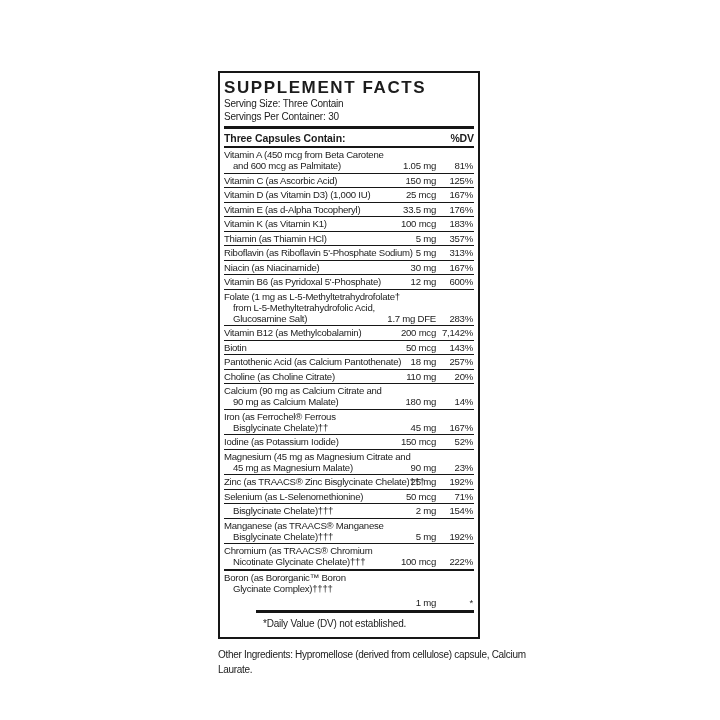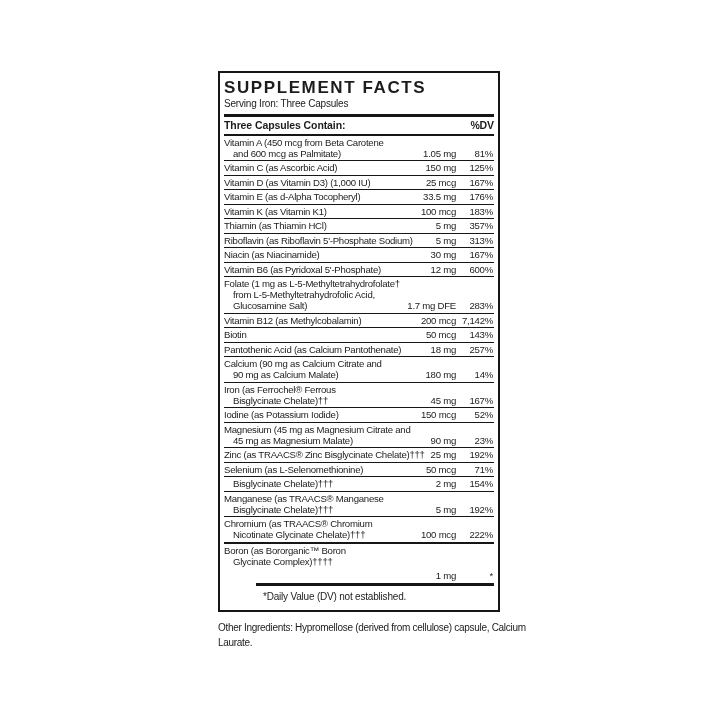--- a/index.html
+++ b/index.html
@@ -1,21 +1,21 @@
 <!DOCTYPE html>
 <html><head>
 <meta charset="utf-8">
 <style>
   html,body{margin:0;padding:0;}
   body{
     width:720px;height:720px;background:#ffffff;position:relative;
     font-family:"Liberation Sans",sans-serif;color:#1c1c1c;
     -webkit-font-smoothing:antialiased;
   }
-  .wrap{position:absolute;left:218px;top:71px;width:282px;}
+  .wrap{position:absolute;left:218px;top:71px;width:262px;}
   .panel{
     border:2px solid #161616;background:#ffffff;
     padding:2px 4px 0 4px;box-sizing:border-box;
   }
   .title{
     font-weight:bold;font-size:17px;line-height:21px;
     letter-spacing:1.6px;padding-top:2px;white-space:nowrap;
   }
   .serv{font-size:10px;line-height:12.5px;letter-spacing:-0.2px;white-space:nowrap;}
   .hdr{
@@ -46,21 +46,22 @@
     margin-top:8px;width:314px;
     font-size:10px;line-height:15px;letter-spacing:-0.3px;
   }
 </style>
 </head>
 <body>
 
 <div class="wrap">
   <div class="panel">
     <div class="title">SUPPLEMENT FACTS</div>
-    <div class="serv">Serving Iron: Three Capsules</div>
+    <div class="serv">Serving Size: Three Contain</div>
+    <div class="serv">Servings Per Container: 30</div>
     <div class="hdr">
       <span>Three Capsules Contain:</span>
       <span>%DV</span>
     </div>
     <div class="table">
         <div class="row">
           <div class="names">
             <div class="nline">Vitamin A (450 mcg from Beta Carotene</div>
             <div class="nline cont">and 600 mcg as Palmitate)</div>
           </div>
@@ -145,20 +146,27 @@
           </div>
           <div class="amt">50 mcg</div>
           <div class="dv">143%</div>
         </div>
         <div class="row">
           <div class="names">
             <div class="nline">Pantothenic Acid (as Calcium Pantothenate)</div>
           </div>
           <div class="amt">18 mg</div>
           <div class="dv">257%</div>
+        </div>
+        <div class="row">
+          <div class="names">
+            <div class="nline">Choline (as Choline Citrate)</div>
+          </div>
+          <div class="amt">110 mg</div>
+          <div class="dv">20%</div>
         </div>
         <div class="row">
           <div class="names">
             <div class="nline">Calcium (90 mg as Calcium Citrate and</div>
             <div class="nline cont">90 mg as Calcium Malate)</div>
           </div>
           <div class="amt">180 mg</div>
           <div class="dv">14%</div>
         </div>
         <div class="row">

